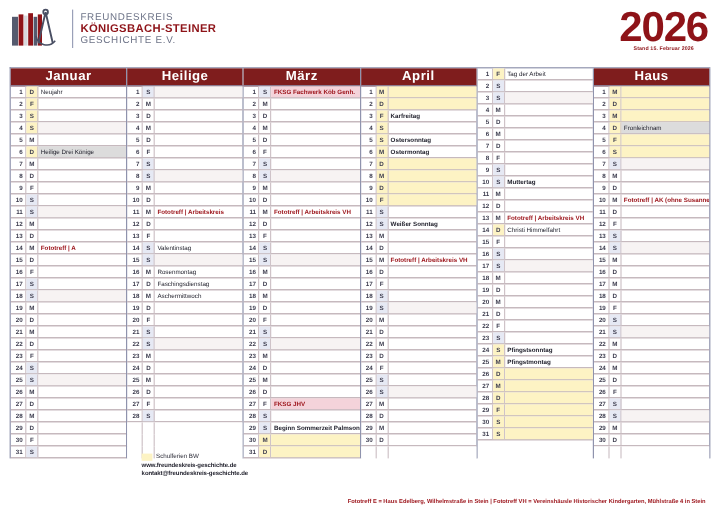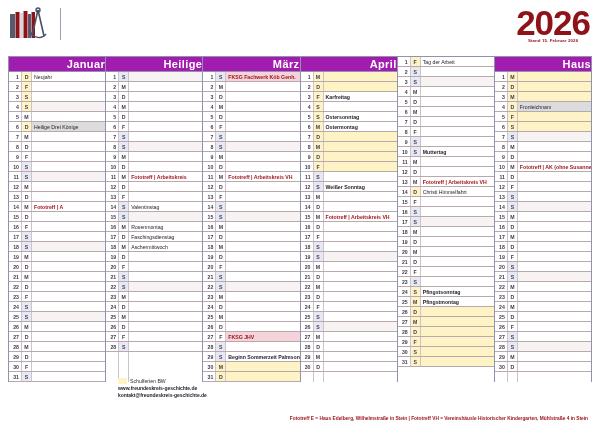--- a/index.html
+++ b/index.html
@@ -47,23 +47,23 @@
     border-left: 1px solid #8f93ad;
     border-top: 1px solid #8f93ad;
     width: 584px;
   }
   .month {
     flex: 1 1 0;
     min-width: 0;
     border-right: 1px solid #8f93ad;
   }
   .month-head {
-    background: #a21caf;
+    background: #7f1d1d;
     color: #ffffff;
-    text-align: right;
+    text-align: center;
     font-size: 11px;
     font-weight: bold;
     letter-spacing: .4px;
     height: 15px;
     line-height: 15px;
     border-bottom: 1px solid #8f93ad;
   }
   .row {
     display: flex;
     height: 10px;
@@ -147,20 +147,25 @@
           <rect x="12" y="7" width="3" height="25" fill="#d8d8dc"></rect>
           <rect x="15.5" y="5" width="4" height="27" fill="#8e1318"></rect>
           <rect x="20" y="8" width="3" height="24" fill="#555a6e"></rect>
           <rect x="23.5" y="6" width="3.5" height="26" fill="#8e1318"></rect>
           <path d="M30 4 L24 30 M30 4 L36 30" stroke="#4a4f63" stroke-width="1.6" fill="none"></path>
           <circle cx="30" cy="4" r="2" fill="none" stroke="#4a4f63" stroke-width="1.4"></circle>
           <path d="M22 24 a9 9 0 0 0 16 4" stroke="#4a4f63" stroke-width="1.3" fill="none"></path>
         </svg>
       </span>
       <span class="brand-div"></span>
+      <div class="brand-text">
+        <div class="bt1">FREUNDESKREIS</div>
+        <div class="bt2">KÖNIGSBACH-STEINER</div>
+        <div class="bt3">GESCHICHTE E.V.</div>
+      </div>
     </div>
     <div class="year-wrap">
       <div class="year">2026</div>
       <div class="stand">Stand 15. Februar 2026</div>
     </div>
   </div>
 
   <div class="cal" id="cal">
       <div class="month">
         <div class="month-head">Januar</div>

